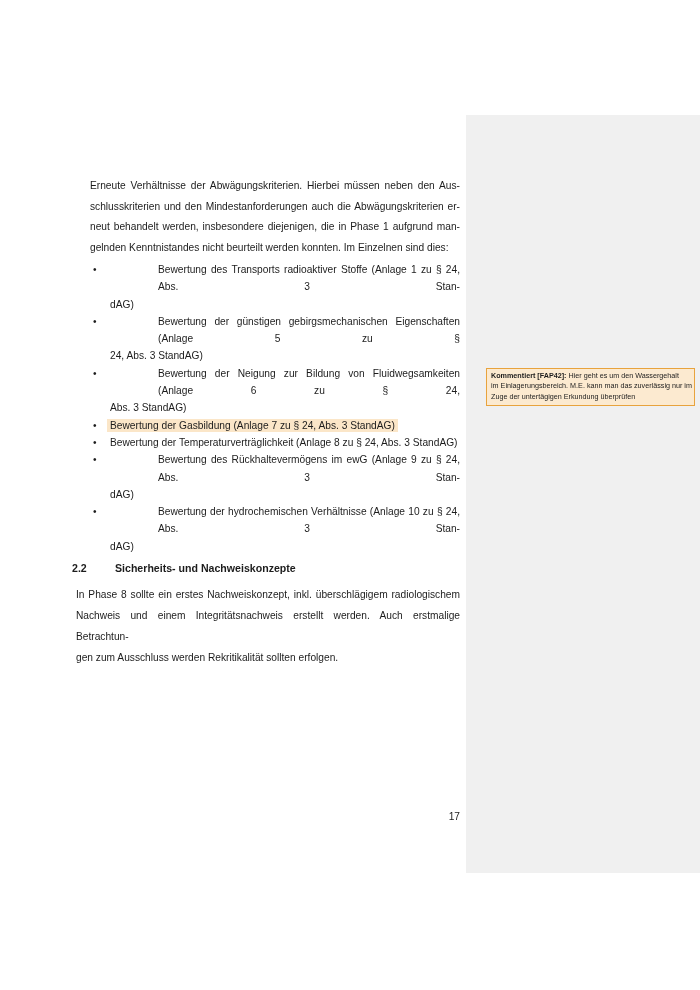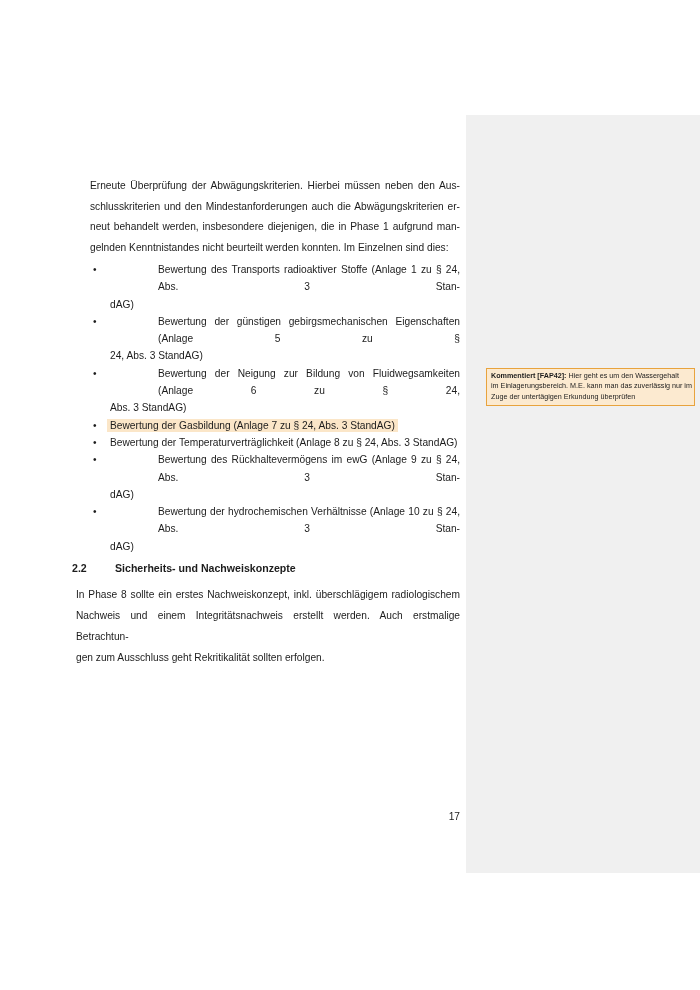--- a/index.html
+++ b/index.html
@@ -108,21 +108,21 @@
   }
 </style>
 </head>
 <body>
 
 <div class="page">
 
   <div class="margin-pane"></div>
 
   <div class="para p-intro">
-    <div class="line jline">Erneute Überprüfung der Abwägungskriterien. Hierbei müssen neben den Aus-</div>
+    <div class="line jline">Erneute Verhältnisse der Abwägungskriterien. Hierbei müssen neben den Aus-</div>
     <div class="line jline">schlusskriterien und den Mindestanforderungen auch die Abwägungskriterien er-</div>
     <div class="line jline">neut behandelt werden, insbesondere diejenigen, die in Phase 1 aufgrund man-</div>
     <div class="line">gelnden Kenntnistandes nicht beurteilt werden konnten. Im Einzelnen sind dies:</div>
   </div>
 
   <div class="criteria-list">
 
     <div class="li">
       <span class="bullet">•</span>
       <div class="line jline">Bewertung des Transports radioaktiver Stoffe (Anlage 1 zu § 24, Abs. 3 Stan-</div>
@@ -171,18 +171,18 @@
     <div class="c-line">Zuge der untertägigen Erkundung überprüfen</div>
   </div>
 
   <div class="section-heading">
     <span class="h-num">2.2</span><span class="h-title">Sicherheits- und Nachweiskonzepte</span>
   </div>
 
   <div class="para p-phase2">
     <div class="line jline">In Phase 8 sollte ein erstes Nachweiskonzept, inkl. überschlägigem radiologischem</div>
     <div class="line jline">Nachweis und einem Integritätsnachweis erstellt werden. Auch erstmalige Betrachtun-</div>
-    <div class="line">gen zum Ausschluss geht Rekritikalität sollten erfolgen.</div>
+    <div class="line">gen zum Ausschluss werden Rekritikalität sollten erfolgen.</div>
   </div>
 
   <div class="pagenum">17</div>
 
 </div>
 
 </body></html>

